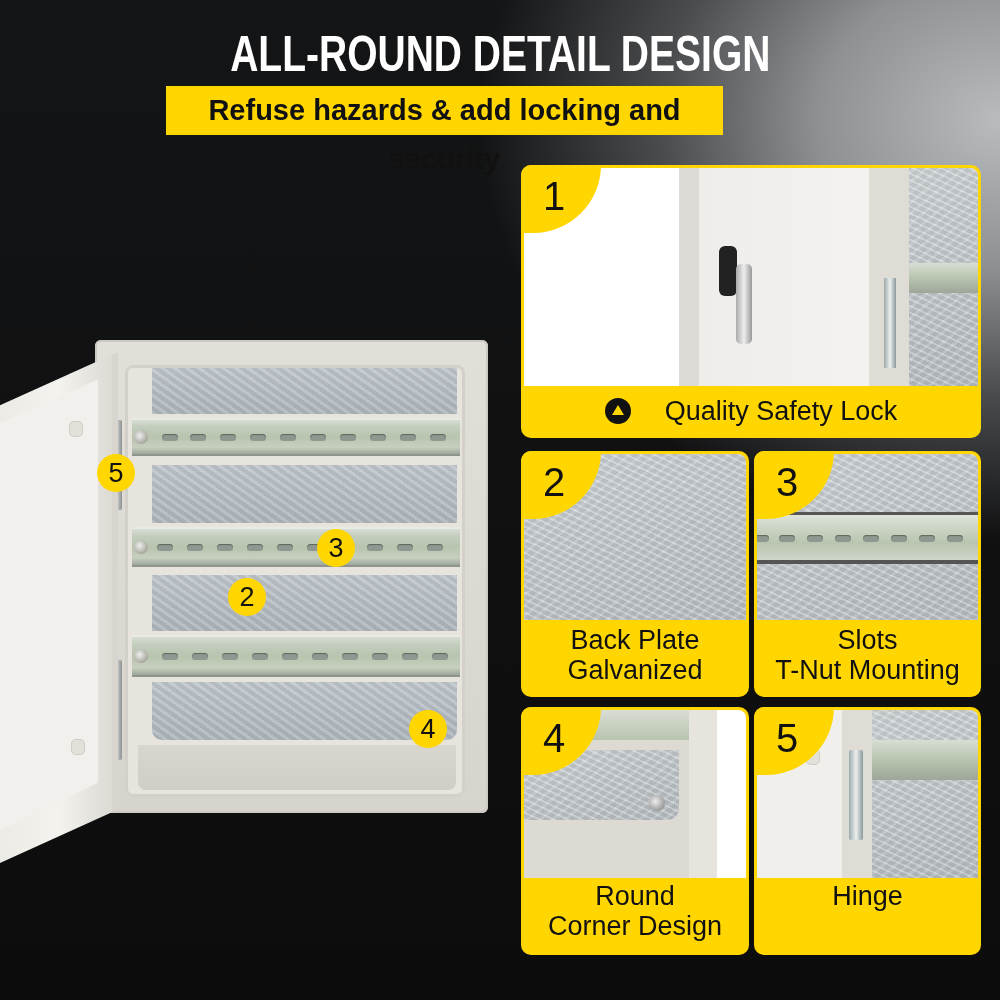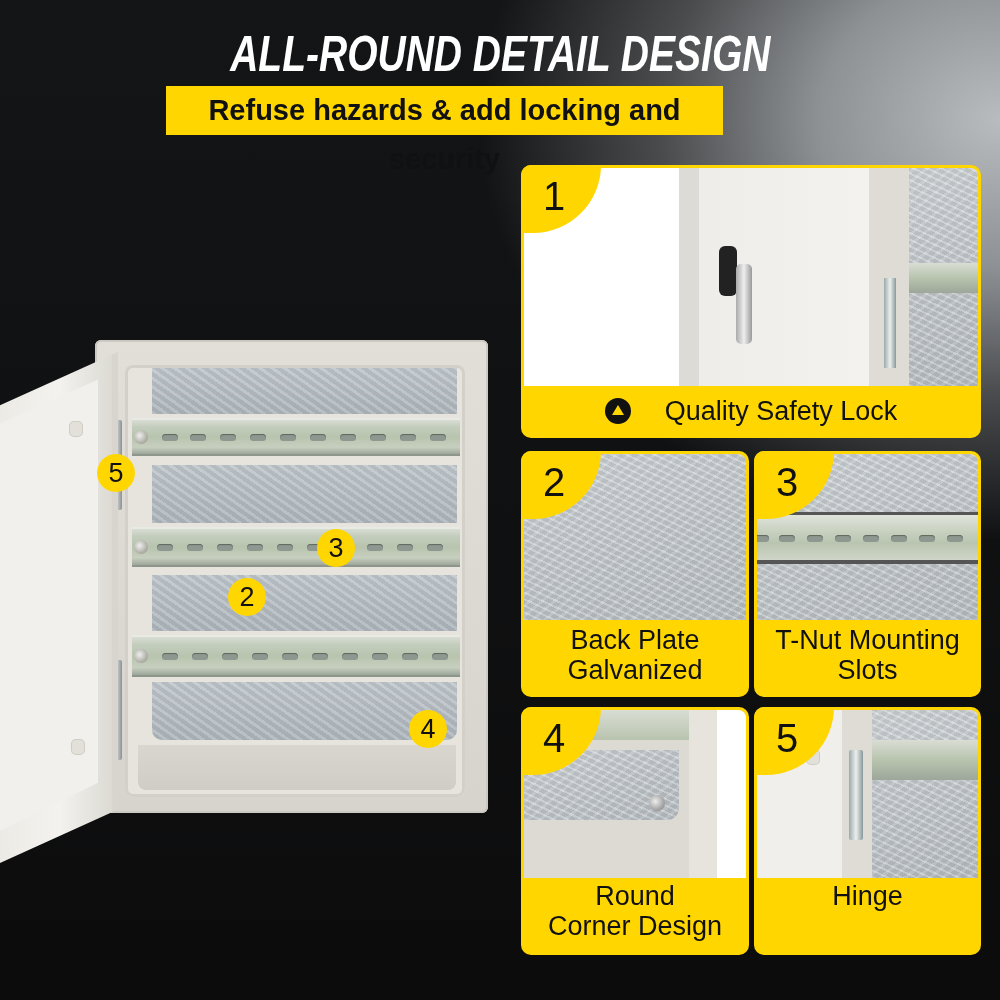--- a/index.html
+++ b/index.html
@@ -8,21 +8,20 @@
     position: relative;
     font-family: "Liberation Sans", sans-serif;
     background:
       radial-gradient(ellipse 520px 420px at 1000px 120px, #b9bcbf 0%, #8e9194 35%, #4a4c4e 65%, rgba(20,20,22,0) 100%),
       linear-gradient(180deg, #141516 0%, #0c0c0d 100%);
   }
   .title {
     position: absolute; left: 0; top: 28px; width: 1000px; text-align: center;
     color: #ffffff; font-weight: 700; font-size: 50px; line-height: 52px;
     letter-spacing: 0px;
-    font-style: italic;
   }
   .title span { display: inline-block; transform: scaleX(0.78); transform-origin: center; }
   .banner {
     position: absolute; left: 166px; top: 86px; width: 557px; height: 49px;
     background: #ffd600; color: #111;
     font-weight: 700; font-size: 29px; line-height: 49px; text-align: center;
   }
 
   
   .cabinet-wrap { position: absolute; left: 0; top: 330px; width: 500px; height: 530px; }
@@ -196,22 +195,22 @@
         <span class="slot" style="left:50px"></span>
         <span class="slot" style="left:78px"></span>
         <span class="slot" style="left:106px"></span>
         <span class="slot" style="left:134px"></span>
         <span class="slot" style="left:162px"></span>
         <span class="slot" style="left:190px"></span>
     </div>
   </div>
   <div class="num">3</div>
   <div class="caption" style="height:72px;">
+    <div>Slots</div>
     <div>T-Nut Mounting</div>
-    <div>Slots</div>
   </div>
 </div>
 
 <div class="panel" style="left:521px;top:707px;width:228px;height:248px;">
   <div class="photo" style="height:168px;background:#dcdad3;">
     <div style="position:absolute;left:0;top:0;width:165px;height:30px;background:linear-gradient(180deg,#d9ddd4,#b8c4ae);"></div>
     <div class="galv" style="position:absolute;left:0;top:40px;width:155px;height:70px;border-radius:0 0 12px 0;"></div>
     <div style="position:absolute;left:125px;top:85px;width:16px;height:16px;border-radius:50%;background:radial-gradient(circle at 40% 40%,#eee,#777);"></div>
     <div style="position:absolute;left:165px;top:0;width:28px;height:168px;background:#e6e4dd;"></div>
     <div style="position:absolute;left:193px;top:0;width:32px;height:168px;background:#ffffff;"></div>

